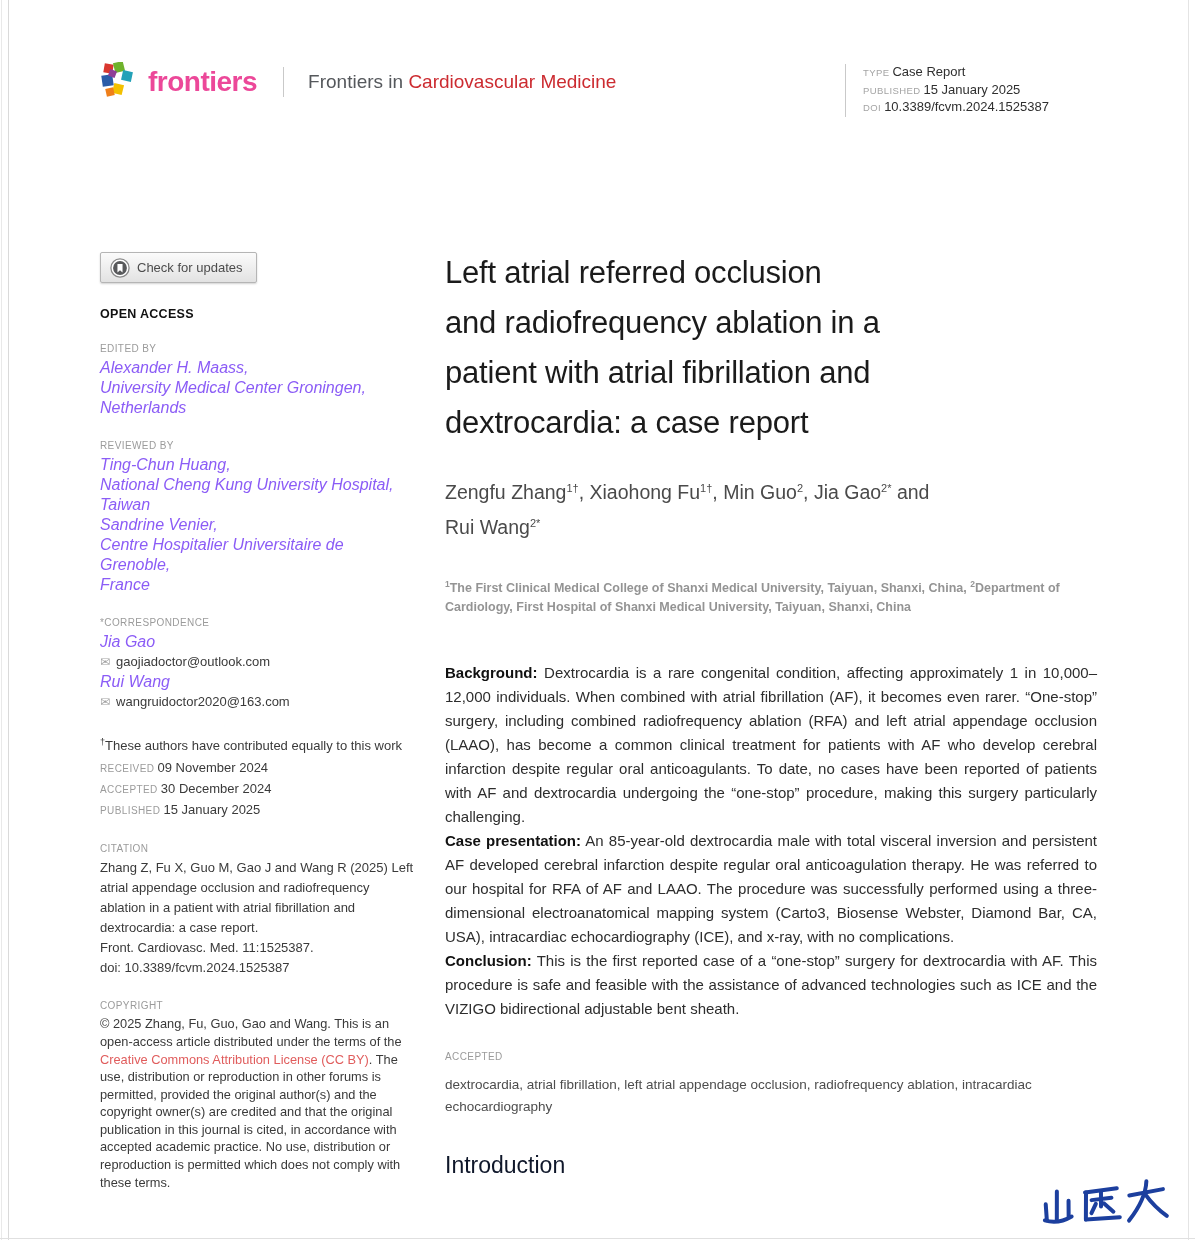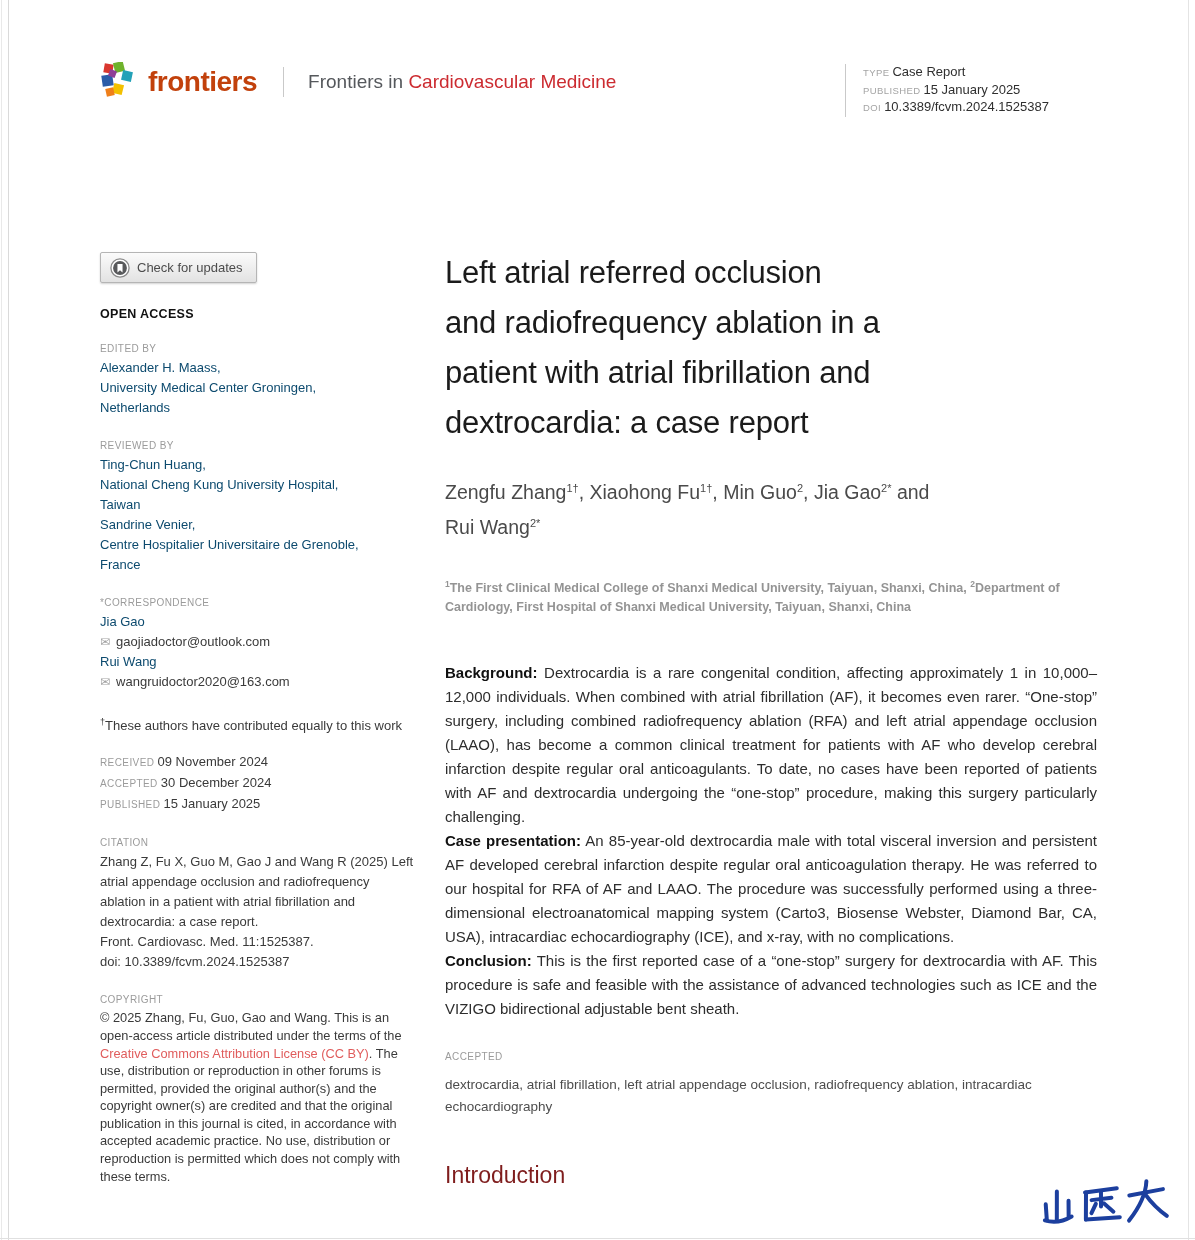--- a/index.html
+++ b/index.html
@@ -12,65 +12,65 @@
   .page-edge { position:absolute; background:#dcdcdc; }
   .edge-l1 { left:1px; top:0; width:1px; height:100%; background:#e9e9e9; }
   .edge-l2 { left:8px; top:0; width:1px; height:100%; background:#dadada; }
   .edge-r  { right:6px; top:0; width:1px; height:100%; background:#e4e4e4; }
   .edge-b  { left:0; bottom:1px; width:100%; height:1px; background:#e0e0e0; }
 
   
   .header { position:absolute; left:100px; top:62px; right:95px; height:60px; }
   .brand { display:flex; align-items:center; gap:12px; }
   .logo-cubes { width:36px; height:40px; flex:0 0 auto; }
-  .logo-word { font-size:28px; font-weight:bold; color:#c2410c; letter-spacing:-0.5px; }
+  .logo-word { font-size:28px; font-weight:bold; color:#ec4899; letter-spacing:-0.5px; }
   .brand-divider { width:1px; height:30px; background:#c9c9c9; margin:0 12px 0 14px; }
   .journal-line { font-size:19px; color:#55585c; }
   .journal-line .jname { color:#cc2b30; }
   .header-meta { position:absolute; right:0; top:2px; width:255px; padding-left:17px; border-left:1px solid #c9c9c9; }
   .meta-row { font-size:13px; color:#2f2f2f; line-height:16.5px; white-space:nowrap; }
   .meta-label { font-size:9.5px; color:#a4a4a4; letter-spacing:0.4px; }
 
   
   .sidebar { position:absolute; left:100px; top:252px; width:318px; }
   .check-btn {
     width:157px; height:31px; display:flex; align-items:center; gap:7px;
     background:linear-gradient(#fbfbfb,#e2e2e2); border:1px solid #b5b5b5;
     border-radius:2px; box-shadow:0 1px 2px rgba(0,0,0,0.18); padding:0 9px; cursor:pointer;
   }
   .check-btn svg { width:20px; height:20px; flex:0 0 auto; }
   .check-btn span { font-size:13px; color:#4c4c4c; }
   .open-access { margin-top:24px; font-size:12.5px; font-weight:bold; color:#111; letter-spacing:0.3px; }
   .side-label { font-size:10px; color:#9b9b9b; letter-spacing:0.4px; margin-top:22px; margin-bottom:4px; }
-  .side-text { font-size:13px; color:#0c4a6e; line-height:20px; }
+  .side-text { font-size:16px; color:#8b5cf6; line-height:20px;font-style:italic; }
   .email-row { display:flex; align-items:center; gap:6px; font-size:13px; color:#3a3a3a; line-height:20px; }
   .email-row .env { color:#a3a3a3; font-size:12px; }
   .email-link { color:#3a3a3a; text-decoration:none; cursor:pointer; }
   .contrib-note { margin-top:20px; font-size:13px; color:#3a3a3a; line-height:20px; }
-  .dates { margin-top:16px; }
+  .dates { margin-top:2px; }
   .date-row { font-size:13px; color:#3a3a3a; line-height:20px; }
   .date-row .side-inline-label { font-size:10px; color:#9b9b9b; letter-spacing:0.4px; }
   .citation-text { font-size:13px; color:#3a3a3a; line-height:20px; }
   .copyright-text { font-size:12.8px; color:#3a3a3a; line-height:17.6px; }
   .cc-link { color:#e05c5c; cursor:pointer; }
   sup { font-size:9px; }
 
   
   .main { position:absolute; left:445px; top:248px; width:652px; }
   .title { font-size:31px; line-height:50px; color:#1b1b1b; letter-spacing:-0.2px; }
   .authors { margin-top:24px; font-size:19.5px; color:#4a4a4a; line-height:31px; }
   .authors sup { font-size:11px; color:#4a4a4a; }
   .affiliations { margin-top:32px; font-size:12.5px; color:#949494; line-height:19px;font-weight:bold; }
   .affiliations sup { font-size:8.5px; }
   .abstract { margin-top:44px; }
   .abstract p { font-size:15px; line-height:24px; color:#2d2d2d; text-align:justify; }
   .abstract p strong { color:#111; }
   .kw-label { margin-top:30px; font-size:10px; color:#9b9b9b; letter-spacing:0.4px; }
   .kw-text { margin-top:12px; font-size:13.5px; font-weight:normal; color:#4d4d4d; line-height:22px; }
-  .intro-heading { margin-top:44px; font-size:23px; color:#7f1d1d; }
+  .intro-heading { margin-top:34px; font-size:23px; color:#0f172a; }
 
   
   .watermark { position:absolute; left:1038px; top:1178px; width:140px; height:56px; }
 </style>
 </head>
 <body>
 
 <div class="page-edge edge-l1"></div>
 <div class="page-edge edge-l2"></div>
 <div class="page-edge edge-r"></div>

